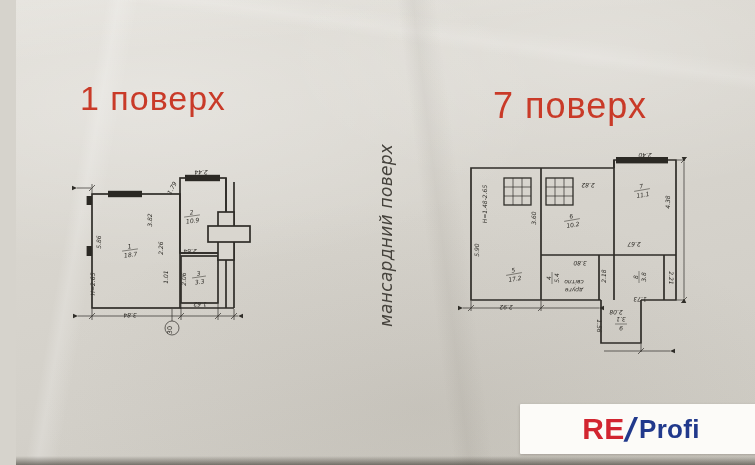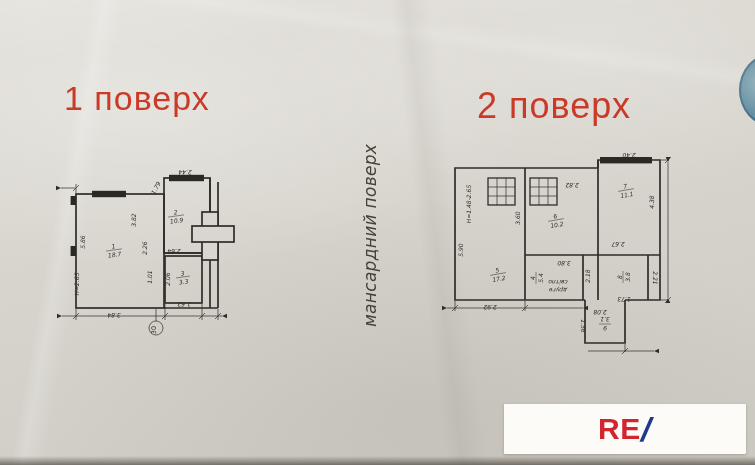--- a/index.html
+++ b/index.html
@@ -4,20 +4,21 @@
 <style>
   *{margin:0;padding:0;box-sizing:border-box}
   html,body{width:755px;height:465px;overflow:hidden}
   body{font-family:"DejaVu Sans",sans-serif;position:relative;background:#d6d3cc}
   .photo{position:absolute;inset:0;
     background:
       radial-gradient(90% 60% at 18% 22%, rgba(255,255,255,.30), rgba(255,255,255,0) 60%),
       radial-gradient(70% 50% at 78% 12%, rgba(255,255,255,.22), rgba(255,255,255,0) 60%),
       radial-gradient(80% 70% at 55% 88%, rgba(120,113,101,.12), rgba(120,113,101,0) 65%),
       linear-gradient(168deg,#dfdcd5 0%,#d9d6cf 35%,#d3d0c9 70%,#ccc9c1 100%);
+    margin-left: 16px;
   }
   .photo::before{content:"";position:absolute;inset:0;pointer-events:none;
     background:
       linear-gradient(100deg, transparent 11%, rgba(255,255,255,.18) 12.5%, transparent 15%),
       linear-gradient(83deg, transparent 55%, rgba(108,102,92,.08) 57%, transparent 60%),
       linear-gradient(8deg, transparent 84%, rgba(255,255,255,.14) 86%, transparent 89%),
       linear-gradient(175deg, rgba(255,255,255,.18) 0%, transparent 12%);
   }
   .photo-edge{position:absolute;left:0;right:0;bottom:0;height:9px;
     background:linear-gradient(rgba(58,54,46,0), rgba(58,54,46,.6));}
@@ -43,21 +44,21 @@
   .logo .profi{color:#21398c;font-weight:700;font-size:26px;margin-left:3px;letter-spacing:.3px}
 </style>
 </head>
 <body>
 
 <div class="photo">
   <div class="photo-edge"></div>
   <div class="sticker"></div>
 
   <div class="title title1">1 поверх</div>
-  <div class="title title2">2 поверх</div>
+  <div class="title title2">7 поверх</div>
   <div class="attic">мансардний поверх</div>
 
   <svg class="plan plan1" viewBox="0 0 190 190" width="190" height="190">
     <defs>
       <marker id="ah1" viewBox="0 0 8 8" refX="0.5" refY="4" markerWidth="8" markerHeight="8" orient="auto-start-reverse">
         <path d="M8,0.6 L0.5,4 L8,7.4 Z" fill="#2f2d28"></path>
       </marker>
     </defs>
     <g fill="none" stroke="#2f2d28" stroke-width="1.7">
       <rect x="24" y="36" width="88" height="114"></rect>
@@ -190,14 +191,15 @@
       <g transform="translate(120,148) rotate(180)">
         <text y="-1.5">друге</text>
         <text y="6.5">світло</text>
       </g>
     </g>
   </svg>
 
   <div class="logo">
     <span class="re">RE</span>
       <span class="slash">/</span>
+      <span class="profi">Profi</span>
   </div>
 </div>
 
 </body></html>

